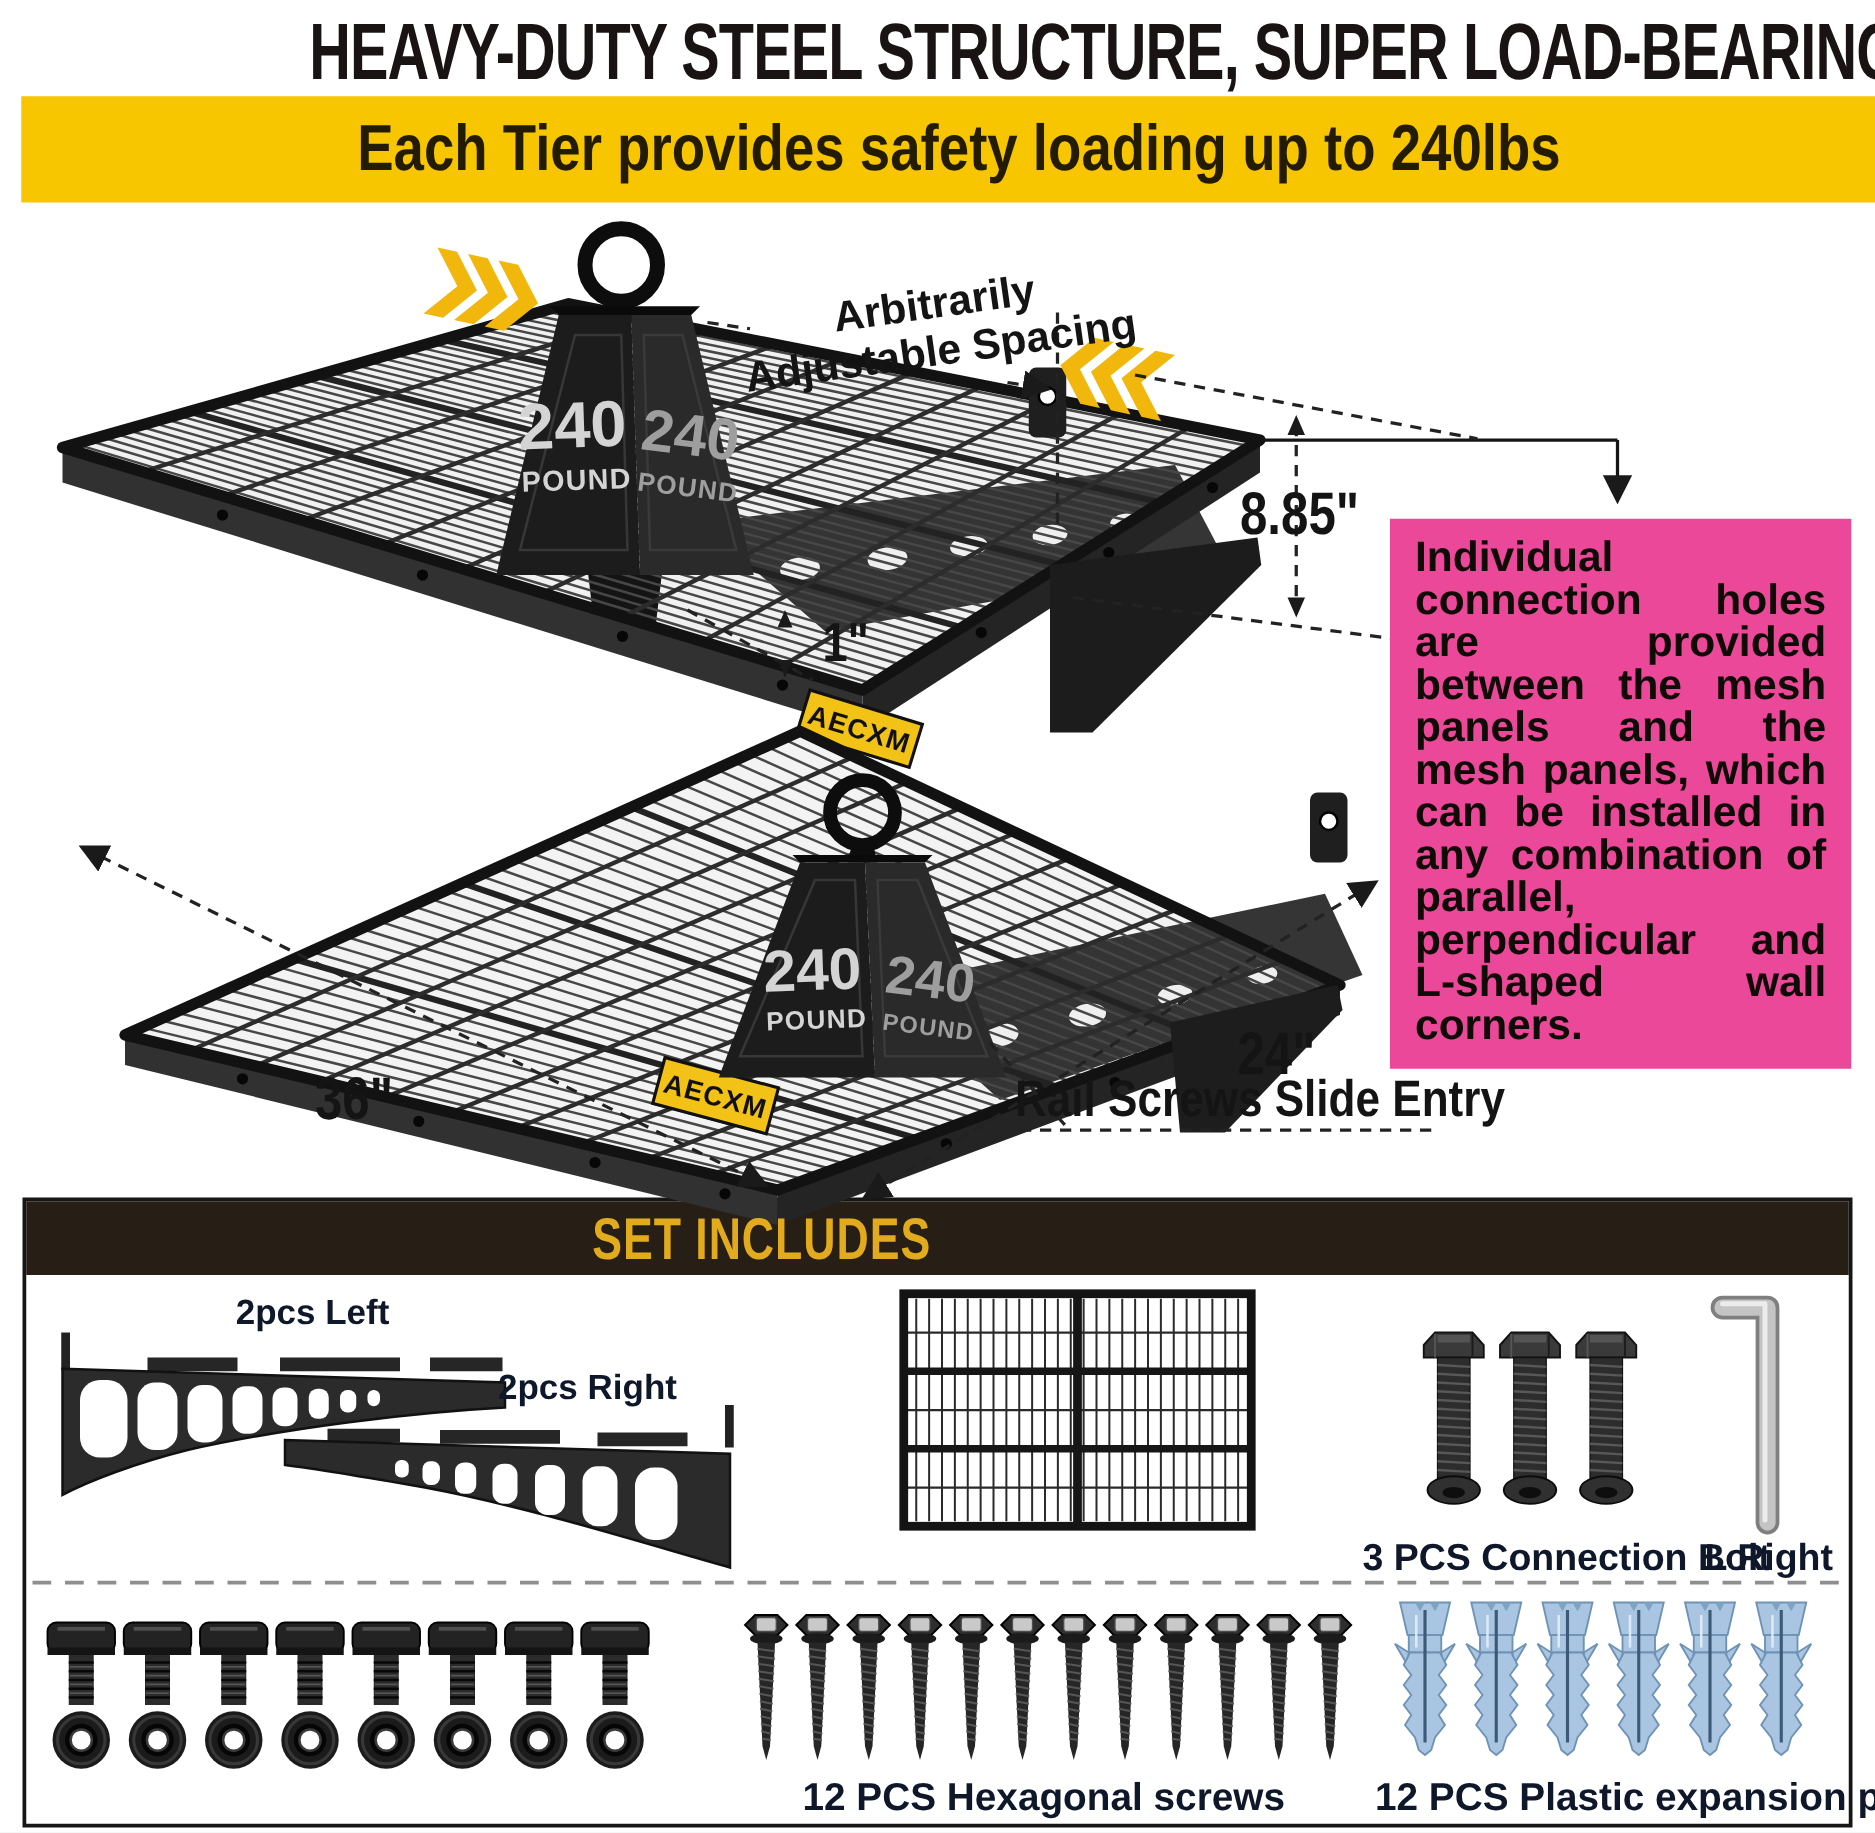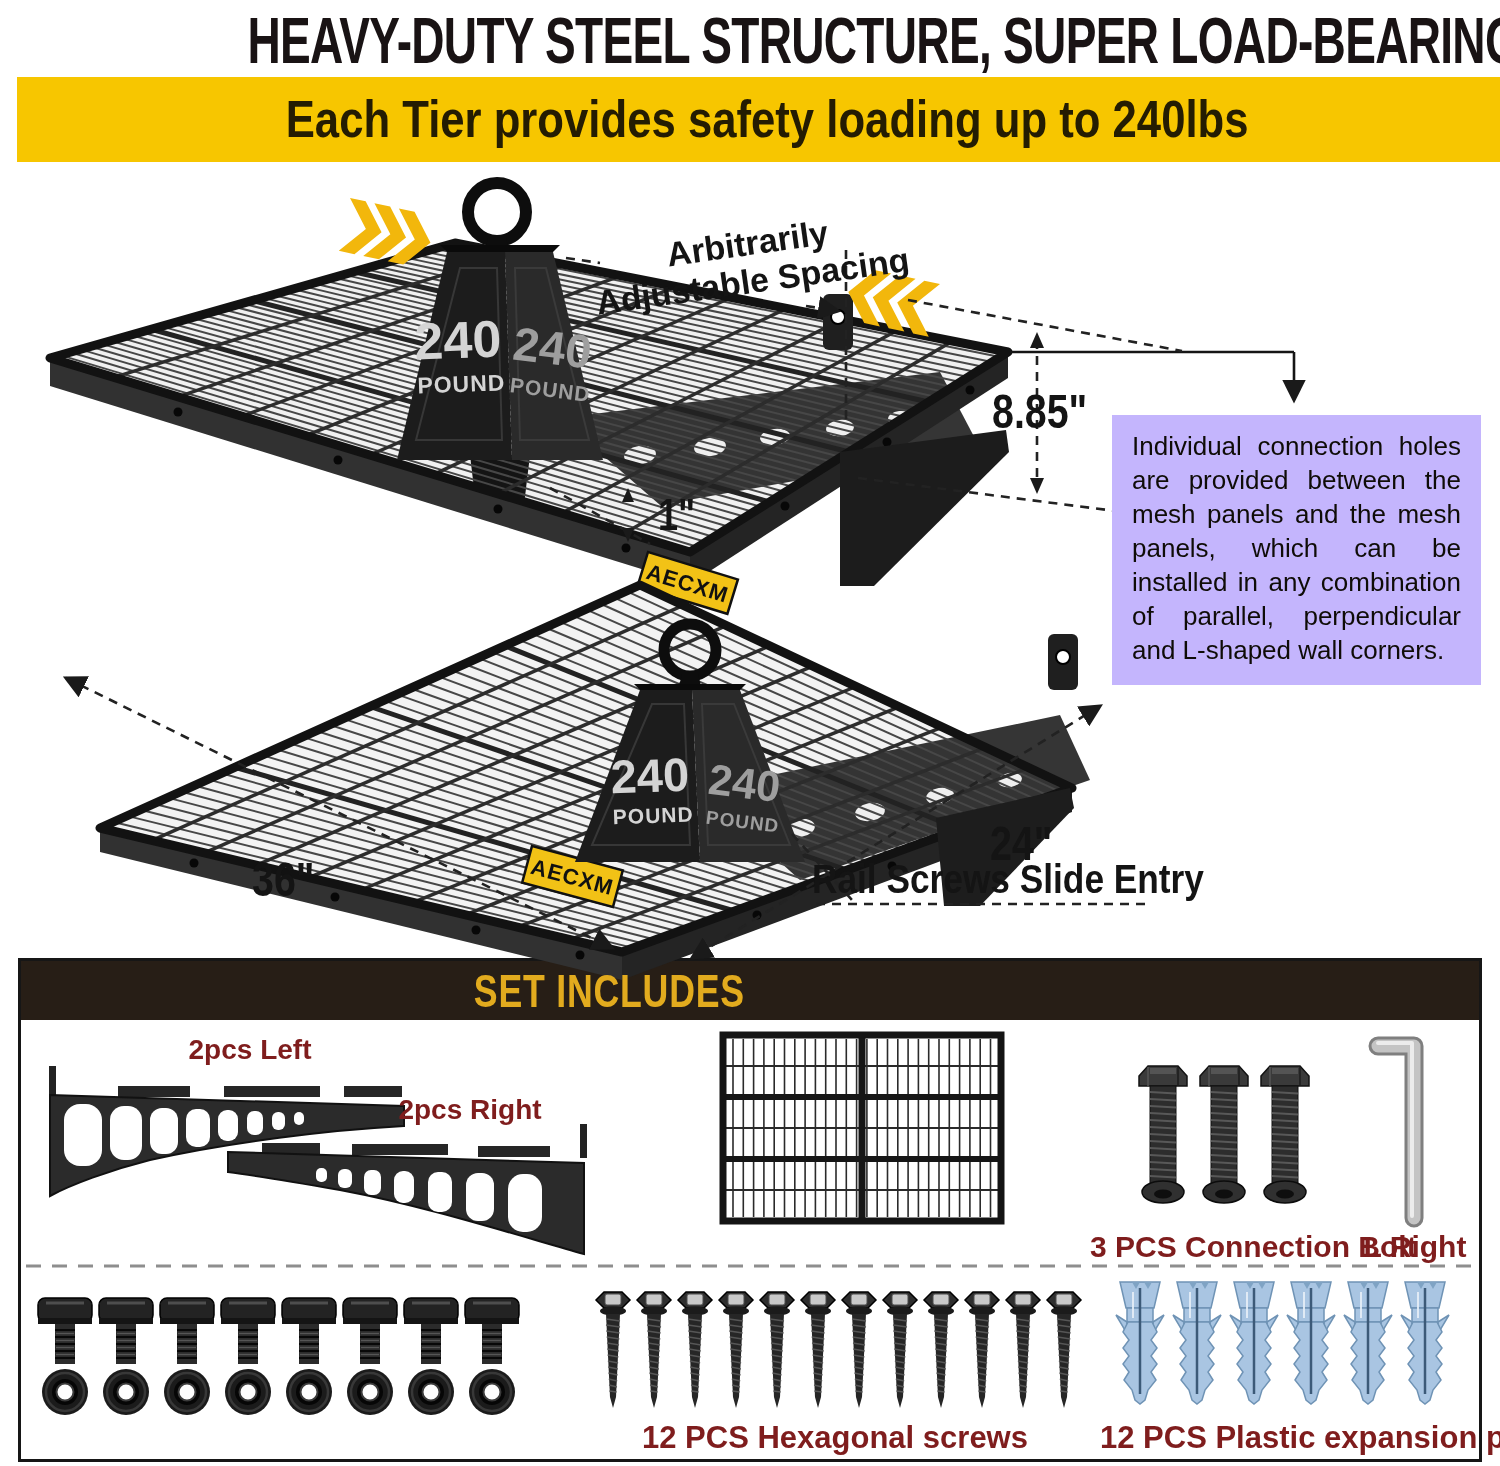--- a/index.html
+++ b/index.html
@@ -25,30 +25,30 @@
   #dim-1{left:658px;top:490px;font-size:44px;}
   #dim-36{left:252px;top:852px;}
   #dim-24{left:990px;top:816px;}
   #rail-note{left:812px;top:856px;font-size:41px;font-weight:700;transform:scaleX(.86);
              transform-origin:left top;white-space:nowrap;}
   
   #diy{left:1112px;top:415px;width:369px;z-index:4;}
   #diy .hd{background:#16100a;color:#F2BE18;height:43px;line-height:43px;padding-left:14px;}
   #diy .hd span{display:inline-block;font-size:31px;font-weight:800;transform:scaleX(.82);
                 transform-origin:left center;white-space:nowrap;}
-  #diy .bd{background:#c4b5fd;color:#0f0c07;font-size:26px;font-weight:400;line-height:34px;
+  #diy .bd{background:#ec4899;color:#0f0c07;font-size:34px;font-weight:700;line-height:34px;
            padding:14px 20px 18px 20px;text-align:justify;}
   
   #panel{left:18px;top:958px;width:1464px;height:504px;border:3px solid #161616;
          box-sizing:border-box;background:#fff;z-index:1;}
   #set-bar{left:21px;top:961px;width:1458px;height:59px;background:#271E16;z-index:1;}
   #set-title{left:4px;top:961px;width:1210px;height:59px;text-align:center;line-height:59px;z-index:4;}
   #set-title span{display:inline-block;font-size:47px;font-weight:800;color:#E2AB1E;
                   transform:scaleX(.76);letter-spacing:1px;white-space:nowrap;}
-  .cap{z-index:4;color:#7f1d1d;font-weight:700;text-align:center;font-size:30px;white-space:nowrap;}
+  .cap{z-index:4;color:#0f172a;font-weight:700;text-align:center;font-size:30px;white-space:nowrap;}
   #cap-left2{left:150px;top:1034px;width:200px;font-size:28px;}
   #cap-right2{left:360px;top:1094px;width:220px;font-size:28px;}
   #cap-bracket{left:90px;top:1208px;width:420px;}
   #cap-grids{left:680px;top:1228px;width:370px;}
   #cap-bolts{left:1090px;top:1230px;width:280px;}
   #cap-wrench{left:1345px;top:1230px;width:140px;}
   #cap-rail{left:90px;top:1418px;width:380px;font-size:31px;}
   #cap-hex{left:600px;top:1420px;width:470px;font-size:31px;}
   #cap-plugs{left:1100px;top:1420px;width:380px;font-size:31px;}
 </style>

